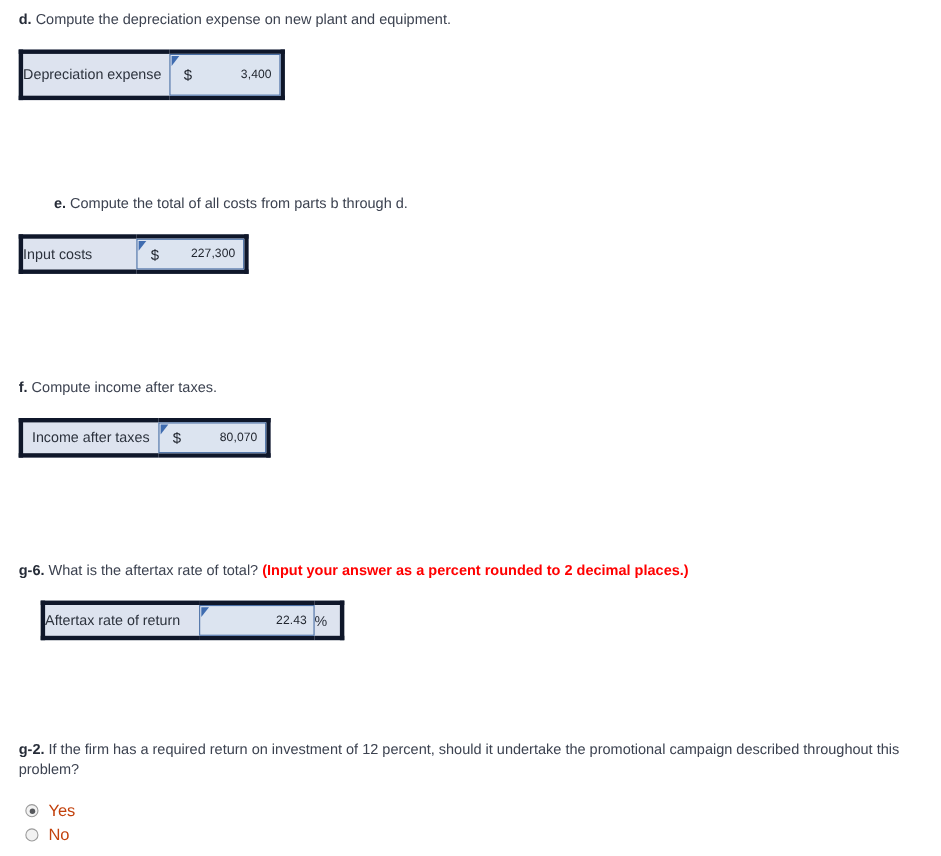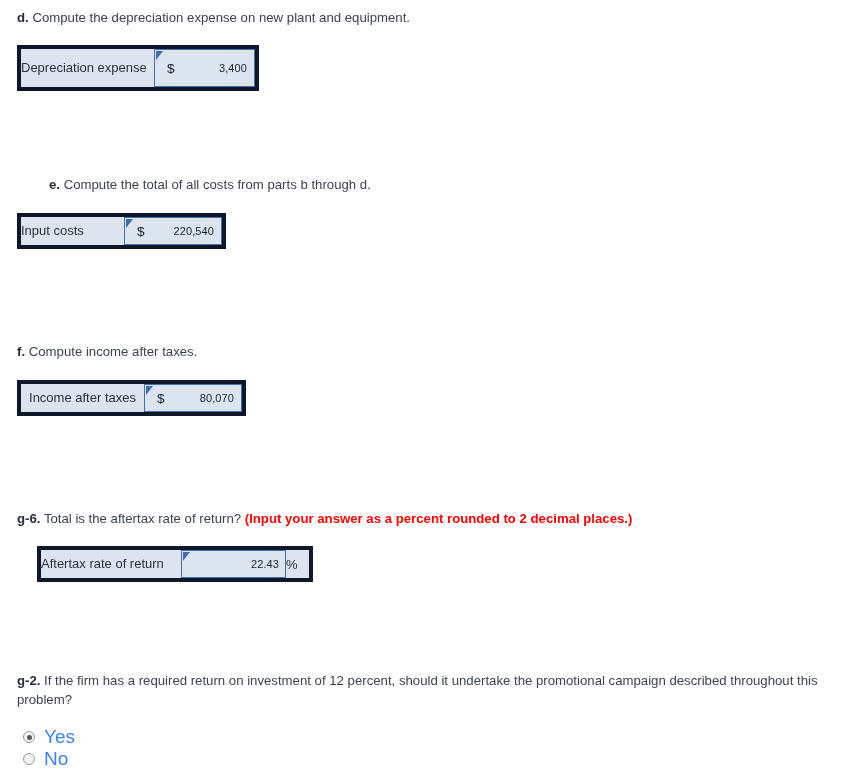--- a/index.html
+++ b/index.html
@@ -134,22 +134,22 @@
     position: absolute;
     top: 50%;
     left: 50%;
     width: 5px;
     height: 5px;
     margin: -2.5px 0 0 -2.5px;
     border-radius: 50%;
     background: #56585c;
   }
   .radio-label {
-    font-size: 19px;
-    color: #3b82f6;
+    font-size: 15px;
+    color: #c2410c;
   }
 </style>
 </head>
 <body>
 
 <div class="question" style="top:9px; width:820px;">
   <span class="qlabel">d.</span><span> Compute the depreciation expense on new plant and equipment.</span>
 </div>
 
 <table class="answer-table" style="top:45px; left:17px; width:236px;">
@@ -172,21 +172,21 @@
 </div>
 
 <table class="answer-table" style="top:213px; left:17px; width:203px;">
   <tbody>
       <tr>
     <td class="cell-label" style="width:103px;">Input costs</td>
     <td class="cell-input" style="width:98px;">
       <div class="input-box">
         <span class="flag-marker"></span>
         <span class="currency">$</span>
-        <span class="amount">220,540</span>
+        <span class="amount">227,300</span>
       </div>
     </td>
   </tr>
 </tbody>
   </table>
 
 <div class="question" style="top:343px; width:820px;">
   <span class="qlabel">f.</span><span> Compute income after taxes.</span>
 </div>
 
@@ -199,21 +199,21 @@
         <span class="flag-marker"></span>
         <span class="currency">$</span>
         <span class="amount">80,070</span>
       </div>
     </td>
   </tr>
 </tbody>
   </table>
 
 <div class="question" style="top:510px; width:820px;">
-  <span class="qlabel">g-6.</span><span> Total is the aftertax rate of return? </span><span class="hint">(Input your answer as a percent rounded to 2 decimal places.)</span>
+  <span class="qlabel">g-6.</span><span> What is the aftertax rate of total? </span><span class="hint">(Input your answer as a percent rounded to 2 decimal places.)</span>
 </div>
 
 <table class="answer-table" style="top:546px; left:17px; width:270px;margin-left:20px;">
   <tbody>
       <tr>
     <td class="cell-label" style="width:140px;">Aftertax rate of return</td>
     <td class="cell-input" style="width:105px;">
       <div class="input-box">
         <span class="flag-marker"></span>
         <span class="amount no-currency">22.43</span>

